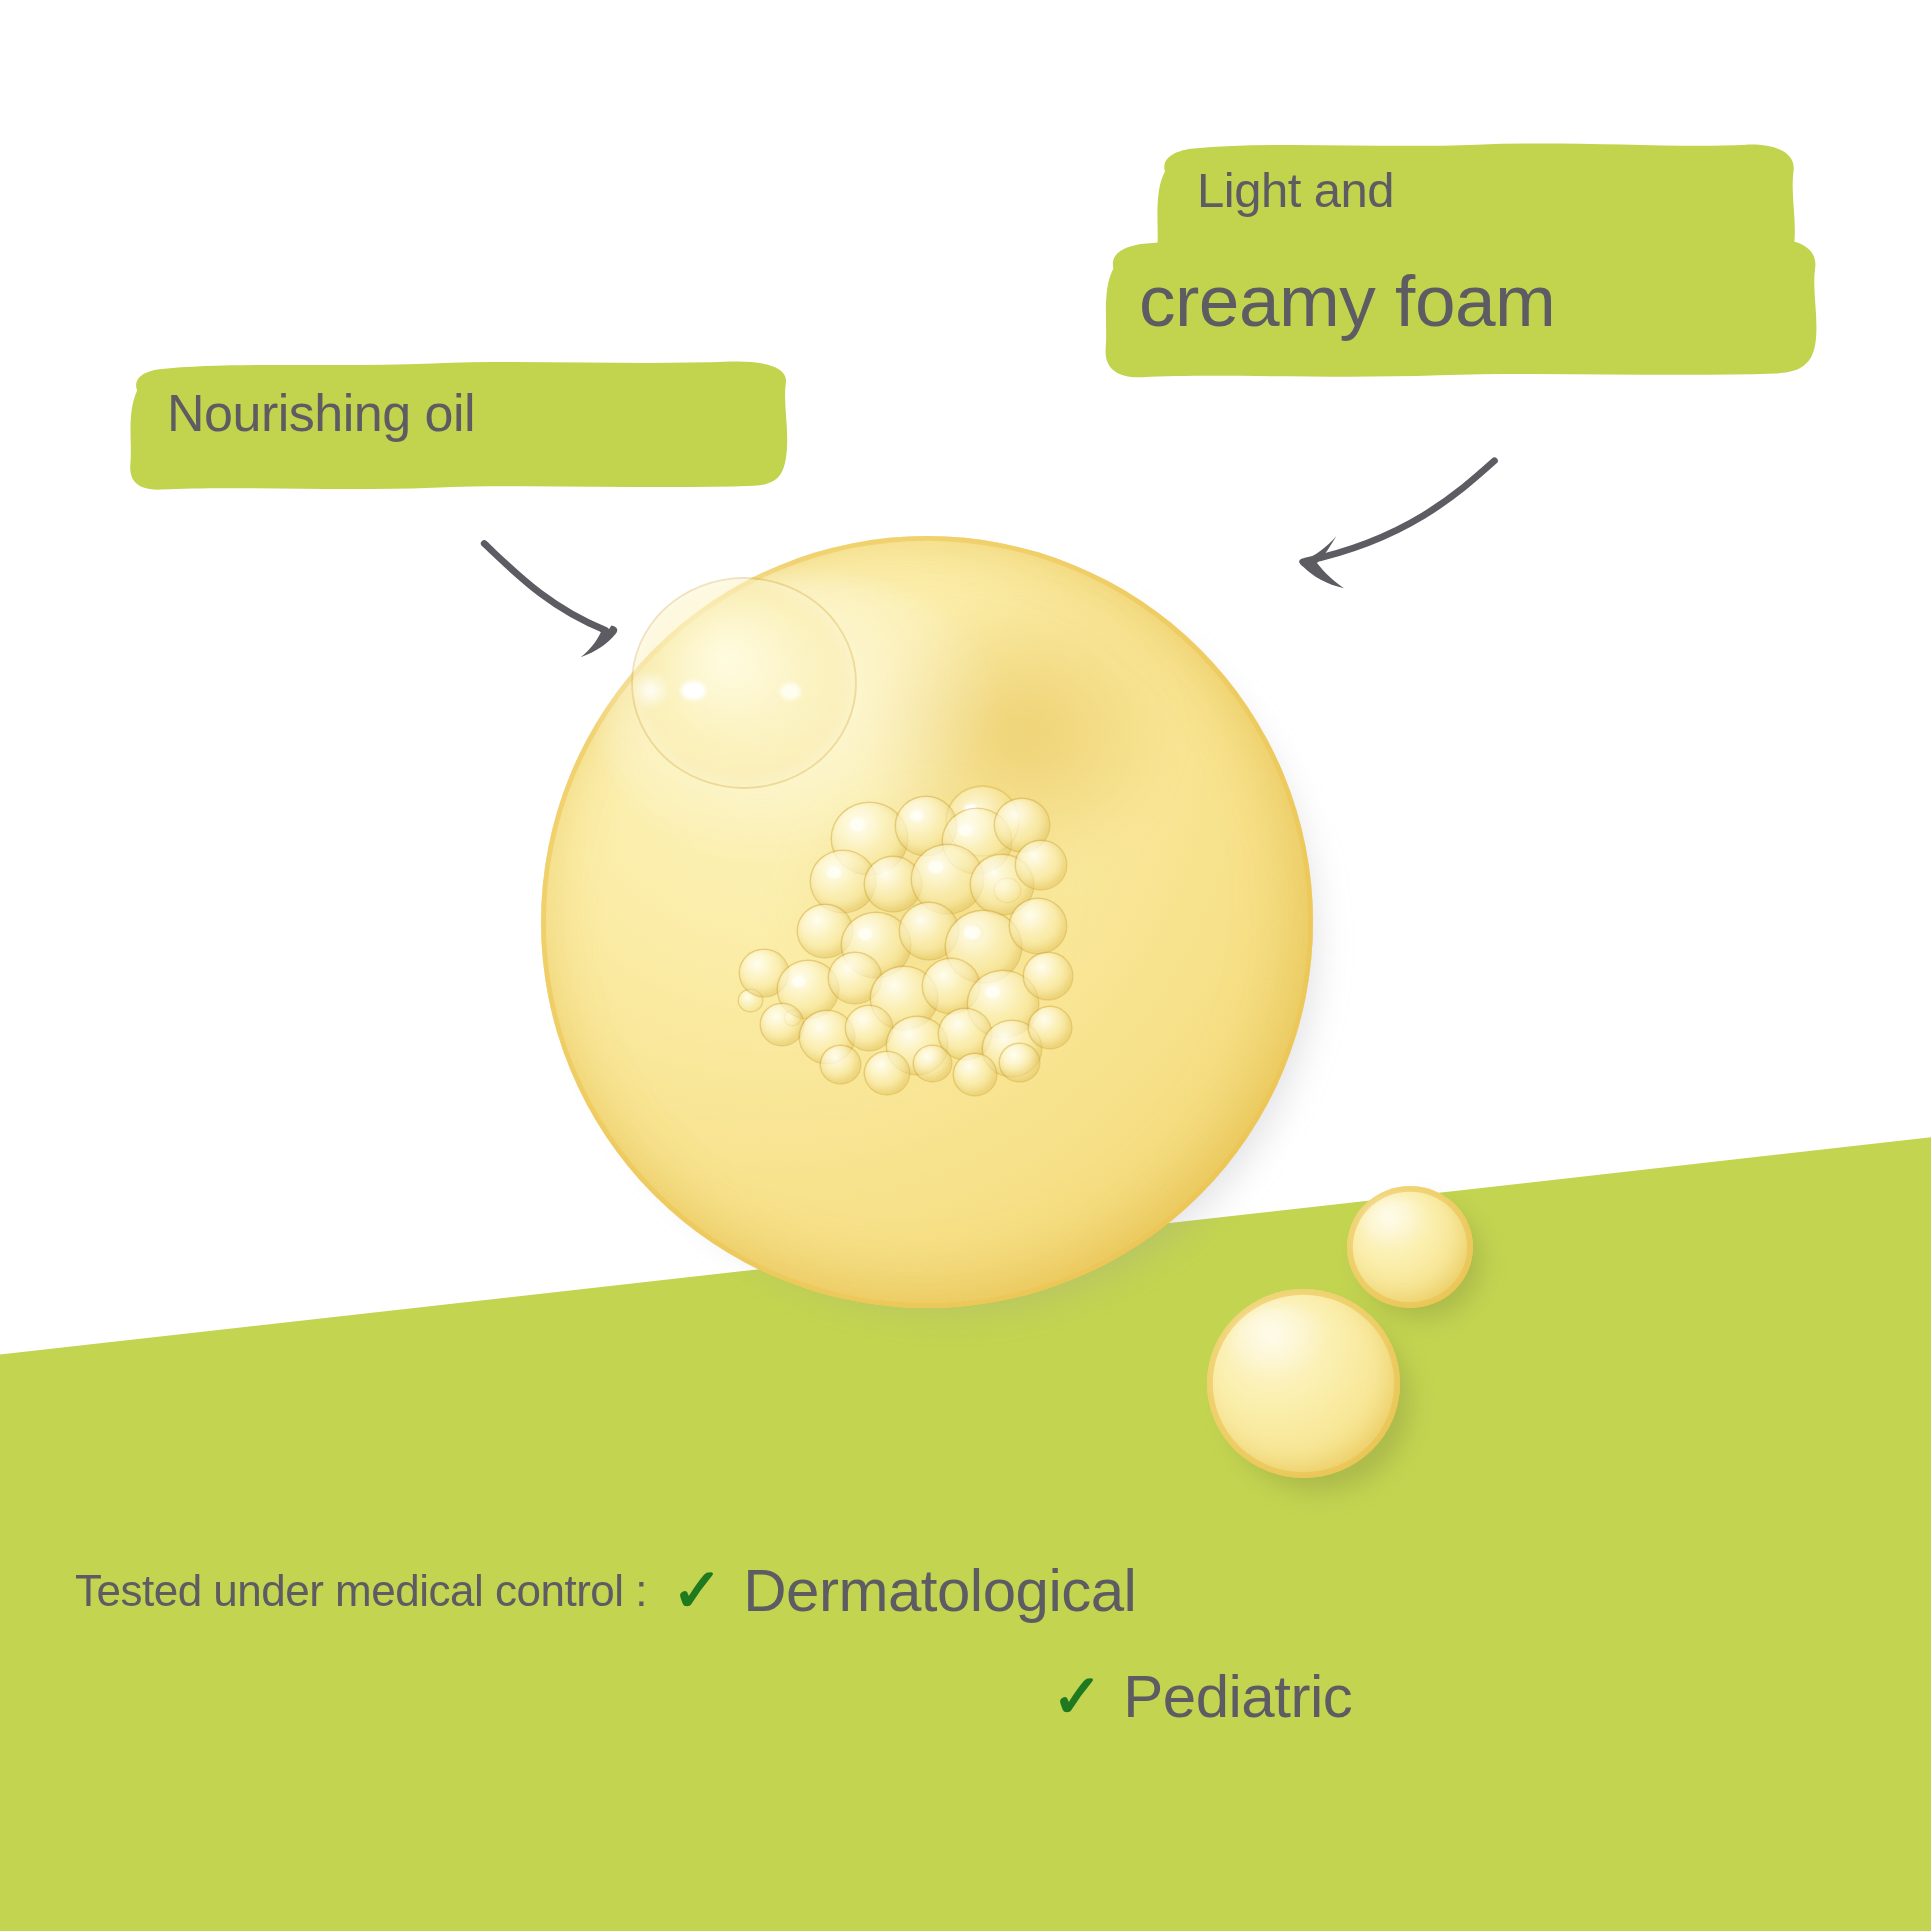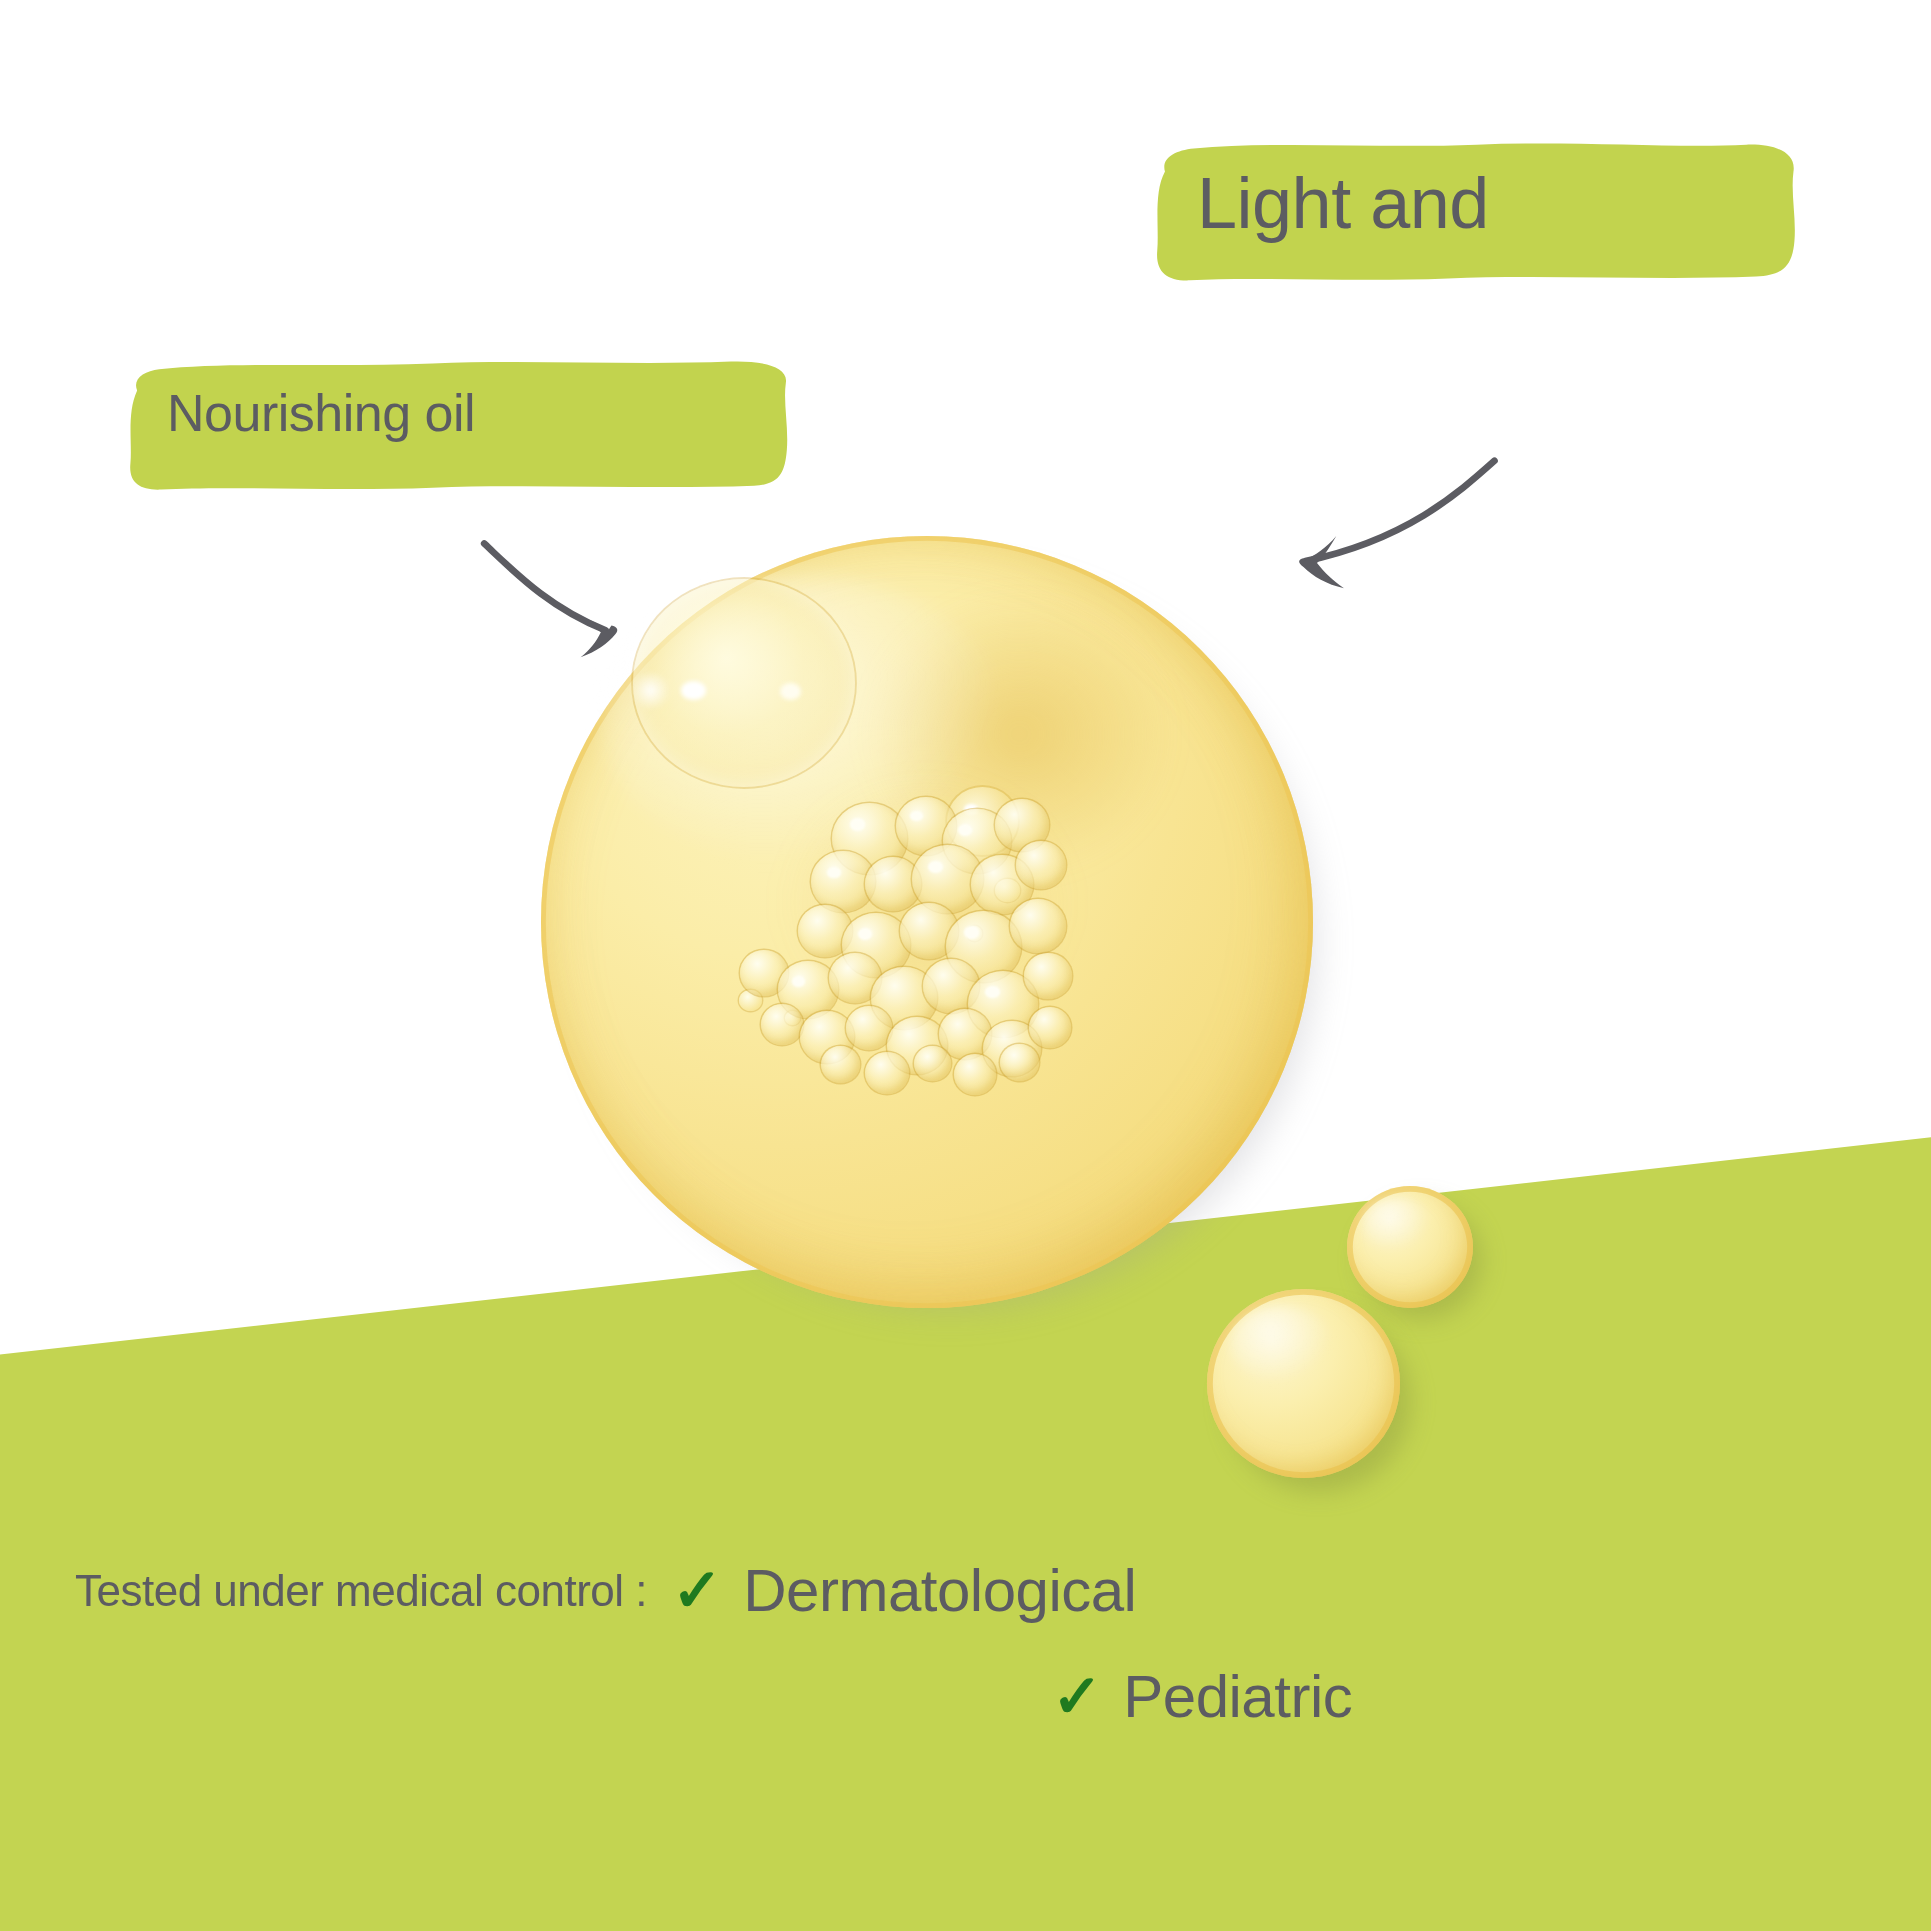--- a/index.html
+++ b/index.html
@@ -217,23 +217,32 @@
              C162,108 160,104 154,103 Z" fill="#5c5c62"></path>
   </svg>
 
   <div class="label" style="left:1139px;top:135px;width:666px;height:154px;">
     <svg width="666" height="154" viewBox="0 0 690 160">
       <path d="M26,38 C22,24 36,16 56,14 C140,6 250,14 350,10 C450,6 560,14 630,10
                C660,9 682,18 679,38 C676,60 682,86 680,110 C678,134 670,146 640,147
                C540,151 420,145 320,149 C220,153 120,147 52,151
                C28,152 16,142 18,120 C20,96 14,60 26,38 Z" fill="#c2d34e"></path>
     </svg>
-    <div class="ltext" style="left:58px;top:27px;font-size:72px;">Light and</div>
-  </div>
-
+    <div class="ltext" style="left:58px;top:27px;font-size:49px;">Light and</div>
+  </div>
+
+  <div class="label" style="left:1091px;top:230px;width:734px;height:154px;">
+    <svg width="734" height="154" viewBox="0 0 760 160">
+      <path d="M22,40 C18,24 34,16 56,14 C150,6 270,14 380,10 C490,6 620,14 706,10
+               C736,9 754,20 751,40 C748,62 754,88 752,112 C750,136 740,148 710,149
+               C600,153 470,147 360,151 C250,155 130,149 52,153
+               C26,154 12,144 14,122 C16,98 10,62 22,40 Z" fill="#c2d34e"></path>
+    </svg>
+    <div class="ltext" style="left:48px;top:29px;font-size:73px;">creamy foam</div>
+  </div>
 
   <svg class="arrow" style="left:1236px;top:401px;width:270px;height:193px;" viewBox="0 0 280 200">
     <path d="M268,62 C230,96 176,144 72,166" fill="none" stroke="#5c5c62" stroke-width="7" stroke-linecap="round"></path>
     <path d="M70,166 C82,160 94,152 104,140 C96,154 90,162 84,168
              C92,178 100,186 112,194 C94,190 80,182 70,172
              C64,168 64,164 70,163 Z" fill="#5c5c62"></path>
   </svg>
 
   <div class="claims">
     <div class="claim-line">

